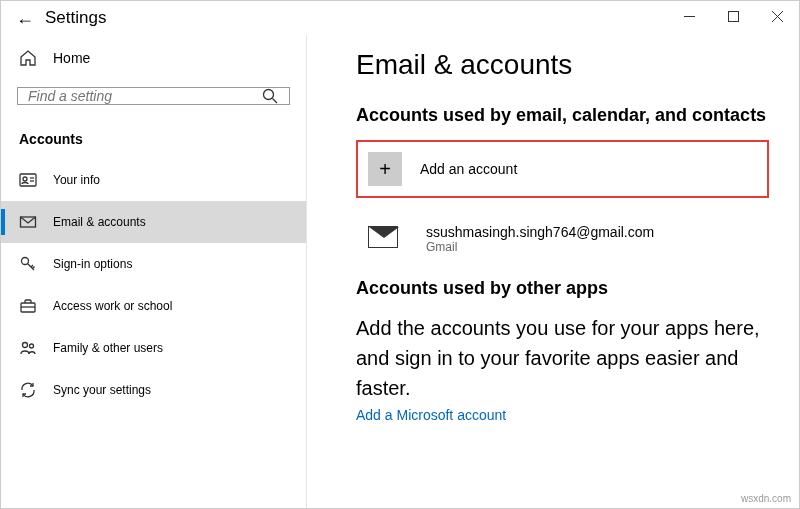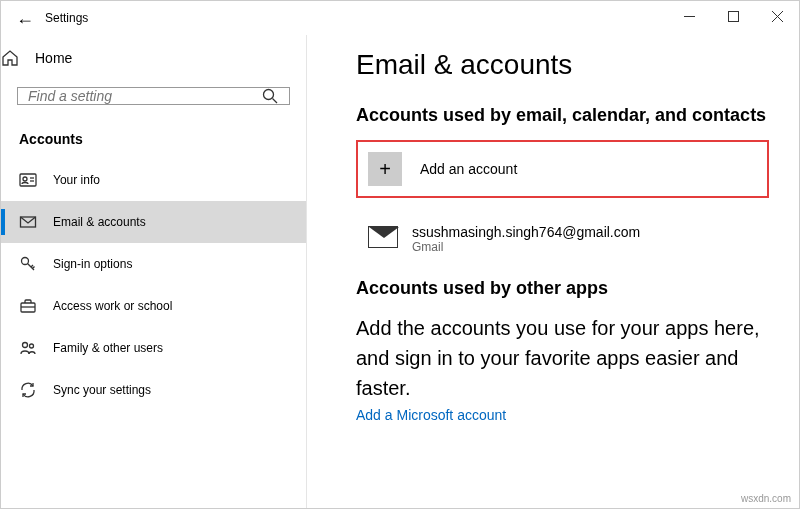--- a/index.html
+++ b/index.html
@@ -1,40 +1,40 @@
 <!DOCTYPE html>
 <html><head>
   <meta charset="utf-8">
   <style>
     * { margin: 0; padding: 0; box-sizing: border-box; font-family: 'Segoe UI', Tahoma, sans-serif; }
     body { width: 800px; height: 509px; background: #fff; color: #000; font-size: 13.5px; overflow: hidden; position: relative; border: 1px solid #ccc; }
     .titlebar { display: flex; align-items: center; height: 34px; padding-left: 8px; }
     .titlebar .back { width: 32px; text-align: center; font-size: 18px; }
-    .titlebar .title { margin-left: 4px; font-size: 12px; }
+    .titlebar .title { margin-left: 4px; font-size: 17px; }
     .winctrls { position: absolute; top: 0; right: 0; display: flex; }
     .winctrls div { width: 44px; height: 30px; display: flex; align-items: center; justify-content: center; }
     .winctrls svg { width: 11px; height: 11px; }
     .content { display: flex; height: calc(100% - 34px); }
     .sidebar { width: 305px; padding-top: 4px; }
-    .sidebar .home { display: flex; align-items: center; height: 38px; gap: 16px; font-size: 14px; }
+    .sidebar .home { display: flex; align-items: center; height: 38px; padding-left: 18px; gap: 16px; font-size: 14px; }
     .searchbox { margin: 10px 16px 8px 16px; border: 1px solid #999; height: 18px; display: flex; align-items: center; padding: 0 10px; justify-content: space-between; }
     .searchbox input { border: none; outline: none; font-size: 14px; flex: 1; background: transparent; font-style: italic; color: #666; }
     .section-title { font-weight: 600; font-size: 14px; padding: 18px 18px 12px 18px; }
     .navitem { display: flex; align-items: center; height: 42px; padding-left: 18px; gap: 16px; font-size: 12px; position: relative; }
     .navitem.selected { background: #d9d9d9; }
     .navitem.selected::before { content: ""; position: absolute; left: 0; top: 8px; bottom: 8px; width: 4px; background: #0078d4; }
     .ico { width: 18px; height: 18px; display: flex; align-items: center; justify-content: center; }
     .ico svg { width: 18px; height: 18px; stroke: #333; fill: none; stroke-width: 1.3; }
     .main { flex: 1; padding: 14px 30px 0 50px; position: relative; }
     .main h1 { font-weight: 400; font-size: 28px; margin-bottom: 24px; }
     .main h2 { font-weight: 600; font-size: 18px; margin-bottom: 14px; }
     .addbox { border: 2px solid #e43c3c; padding: 10px; display: flex; align-items: center; gap: 18px; margin-bottom: 22px; }
     .addbox .plus { width: 34px; height: 34px; background: #ccc; display: flex; align-items: center; justify-content: center; font-size: 20px; font-weight: 300; }
     .addbox .lbl { font-size: 14px; }
-    .acct { display: flex; gap: 14px; align-items: flex-start; padding: 4px 12px 24px 12px; }
+    .acct { display: flex; gap: 28px; align-items: flex-start; padding: 4px 12px 24px 12px; }
     .acct .mail { width: 30px; height: 22px; border: 1.5px solid #333; position: relative; margin-top: 2px; }
     .acct .mail::after { content: ""; position: absolute; left: 0; top: 0; right: 0; height: 11px; border-left: 15px solid transparent; border-right: 15px solid transparent; border-top: 11px solid #333; box-sizing: border-box; width: 0; }
     .acct .mail .flap { position: absolute; left:1px; top:1px; right:1px; border-left:13px solid transparent; border-right:13px solid transparent; border-top:9px solid #fff; }
     .acct-em { font-size: 14px; }
     .acct-prov { font-size: 12px; color: #666; }
     .desc { font-size: 20px; line-height: 1.5; margin-bottom: 4px; }
     .link { color: #0067c0; font-size: 14px; margin-bottom: 14px; cursor: pointer; }
     .watermark { position: absolute; bottom: 4px; right: 8px; font-size: 10px; color: #999; }
     .scroll-sep { position: absolute; left: 305px; top: 34px; bottom: 0; width: 1px; background: #e5e5e5; }
   </style>

